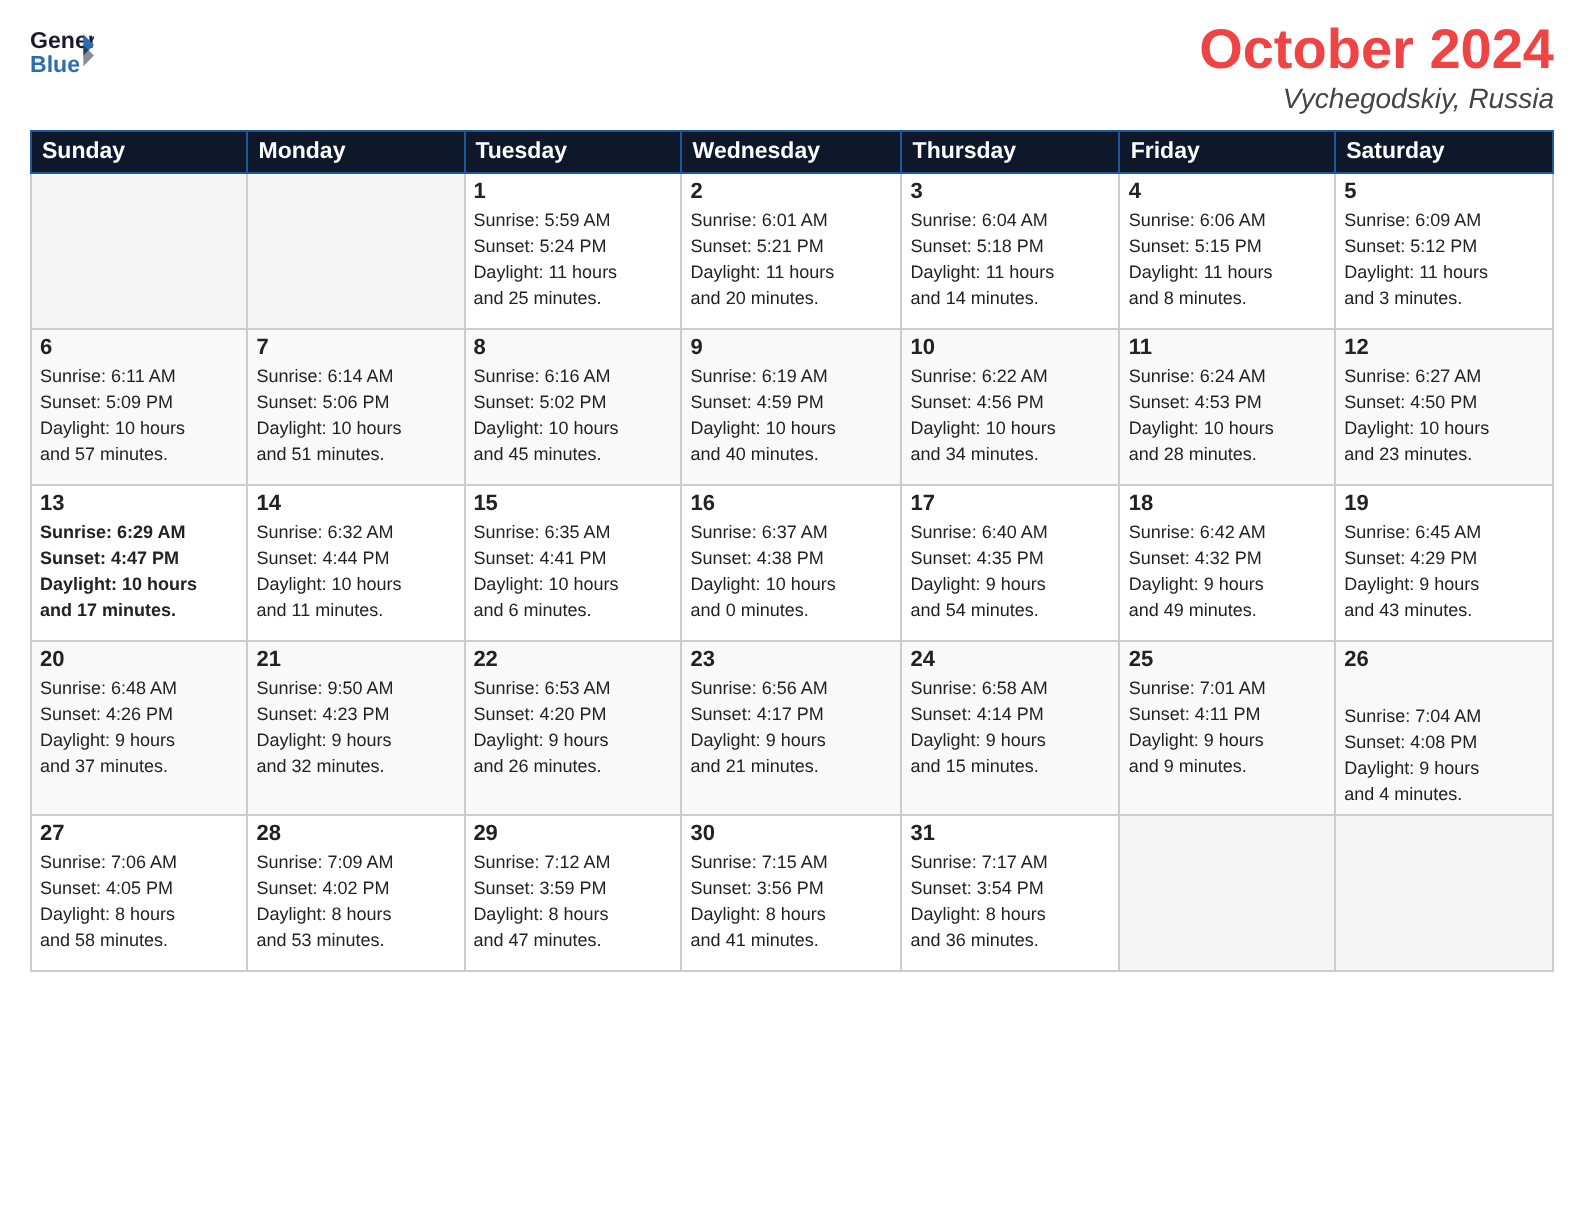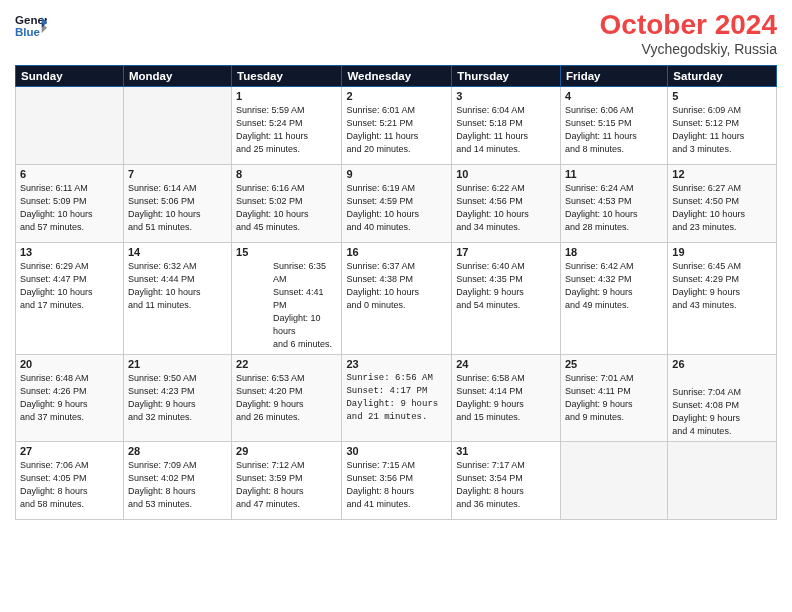--- a/index.html
+++ b/index.html
@@ -35,20 +35,21 @@
     }
     .month-title {
       font-size: 28px;
       font-weight: bold;
       color: #ef4444;
       line-height: 1.1;
     }
     .location {
       font-size: 14px;
       color: #444;
+      font-style: italic;
     }
     .calendar {
       width: 100%;
       border-collapse: collapse;
       border: 1px solid #ccc;
     }
     .calendar th {
       background-color: #0f172a;
       color: #fff;
       font-size: 11.5px;
@@ -203,35 +204,35 @@
             <span class="day-num">12</span>
             <div class="day-info" style="white-space: pre-line;">Sunrise: 6:27 AM
 Sunset: 4:50 PM
 Daylight: 10 hours
 and 23 minutes.</div>
           </td>
         </tr>
         <tr>
           <td>
             <span class="day-num">13</span>
-            <div class="day-info" style="white-space: pre-line;">Sunrise: 6:29 AM
+            <div class="day-info" style="white-space: pre-line; font-weight: bold;">Sunrise: 6:29 AM
 Sunset: 4:47 PM
 Daylight: 10 hours
 and 17 minutes.</div>
           </td>
           <td>
             <span class="day-num">14</span>
             <div class="day-info" style="white-space: pre-line;">Sunrise: 6:32 AM
 Sunset: 4:44 PM
 Daylight: 10 hours
 and 11 minutes.</div>
           </td>
           <td>
             <span class="day-num">15</span>
-            <div class="day-info" style="white-space: pre-line; margin-left: 37px;">Sunrise: 6:35 AM
+            <div class="day-info" style="white-space: pre-line;">Sunrise: 6:35 AM
 Sunset: 4:41 PM
 Daylight: 10 hours
 and 6 minutes.</div>
           </td>
           <td>
             <span class="day-num">16</span>
             <div class="day-info" style="white-space: pre-line;">Sunrise: 6:37 AM
 Sunset: 4:38 PM
 Daylight: 10 hours
 and 0 minutes.</div>
@@ -275,21 +276,21 @@
           </td>
           <td>
             <span class="day-num">22</span>
             <div class="day-info" style="white-space: pre-line;">Sunrise: 6:53 AM
 Sunset: 4:20 PM
 Daylight: 9 hours
 and 26 minutes.</div>
           </td>
           <td>
             <span class="day-num">23</span>
-            <div class="day-info" style="white-space: pre-line; font-family: Liberation Mono, monospace;">Sunrise: 6:56 AM
+            <div class="day-info" style="white-space: pre-line;">Sunrise: 6:56 AM
 Sunset: 4:17 PM
 Daylight: 9 hours
 and 21 minutes.</div>
           </td>
           <td>
             <span class="day-num">24</span>
             <div class="day-info" style="white-space: pre-line;">Sunrise: 6:58 AM
 Sunset: 4:14 PM
 Daylight: 9 hours
 and 15 minutes.</div>

